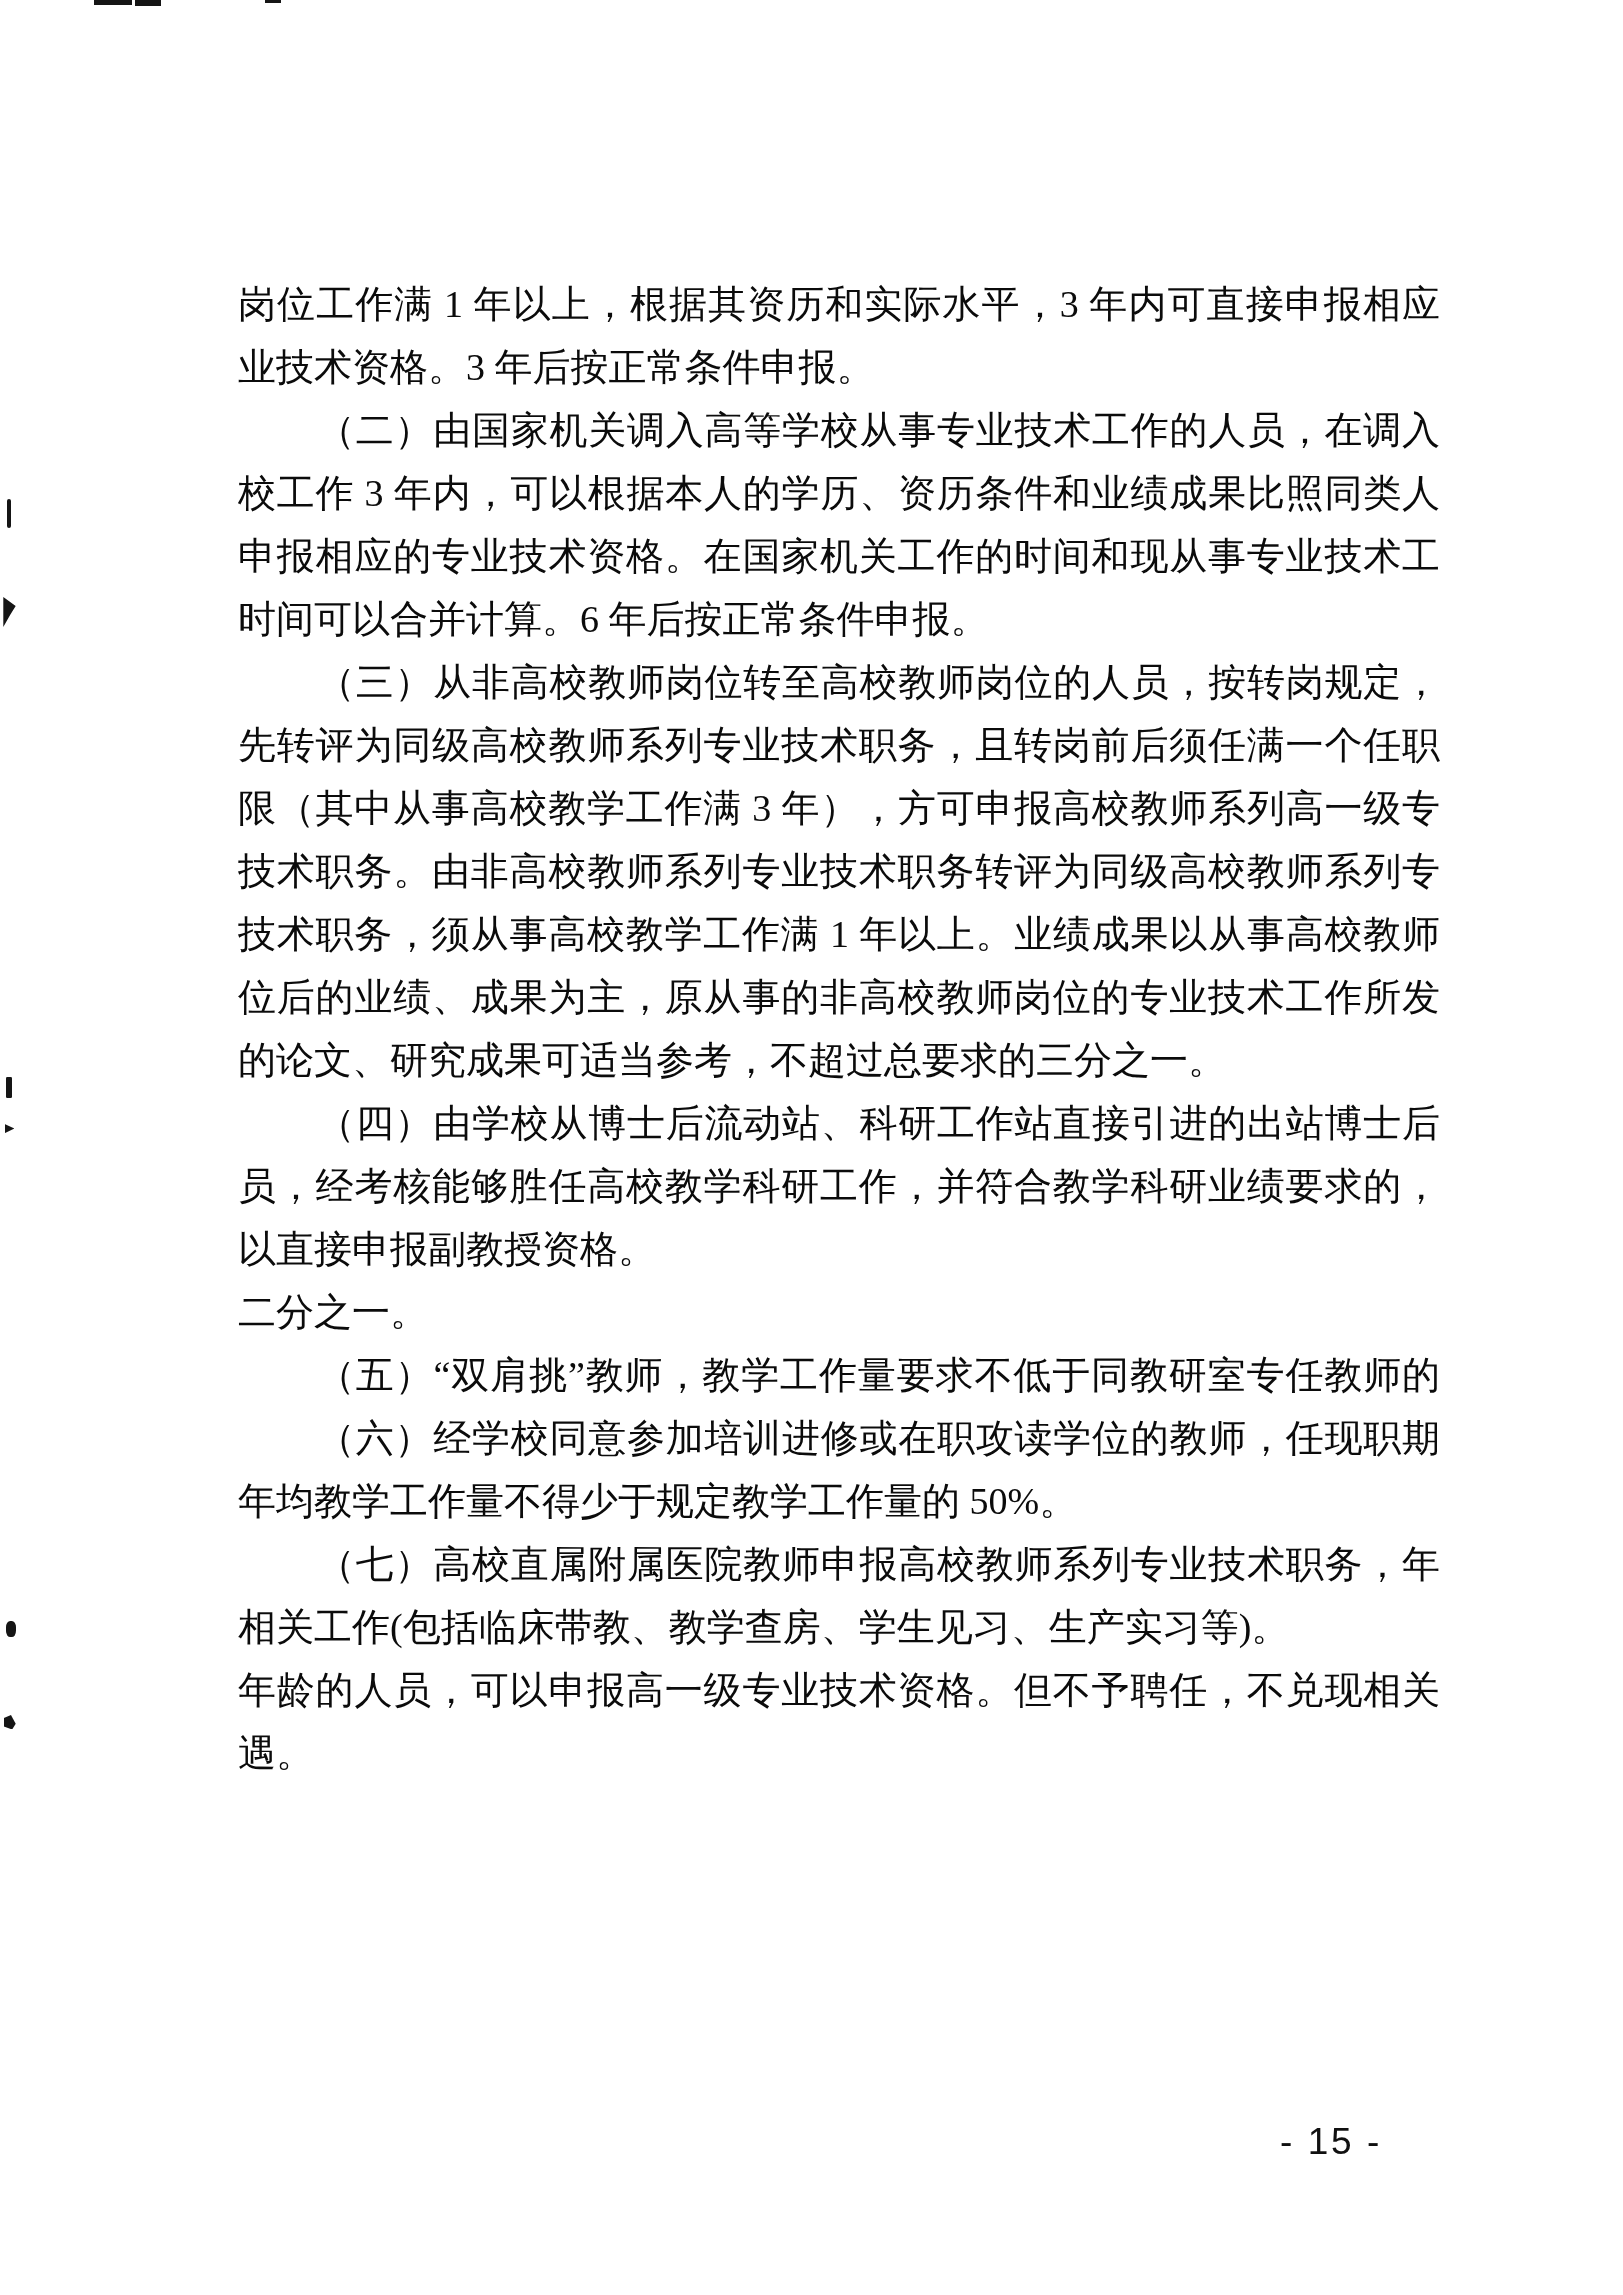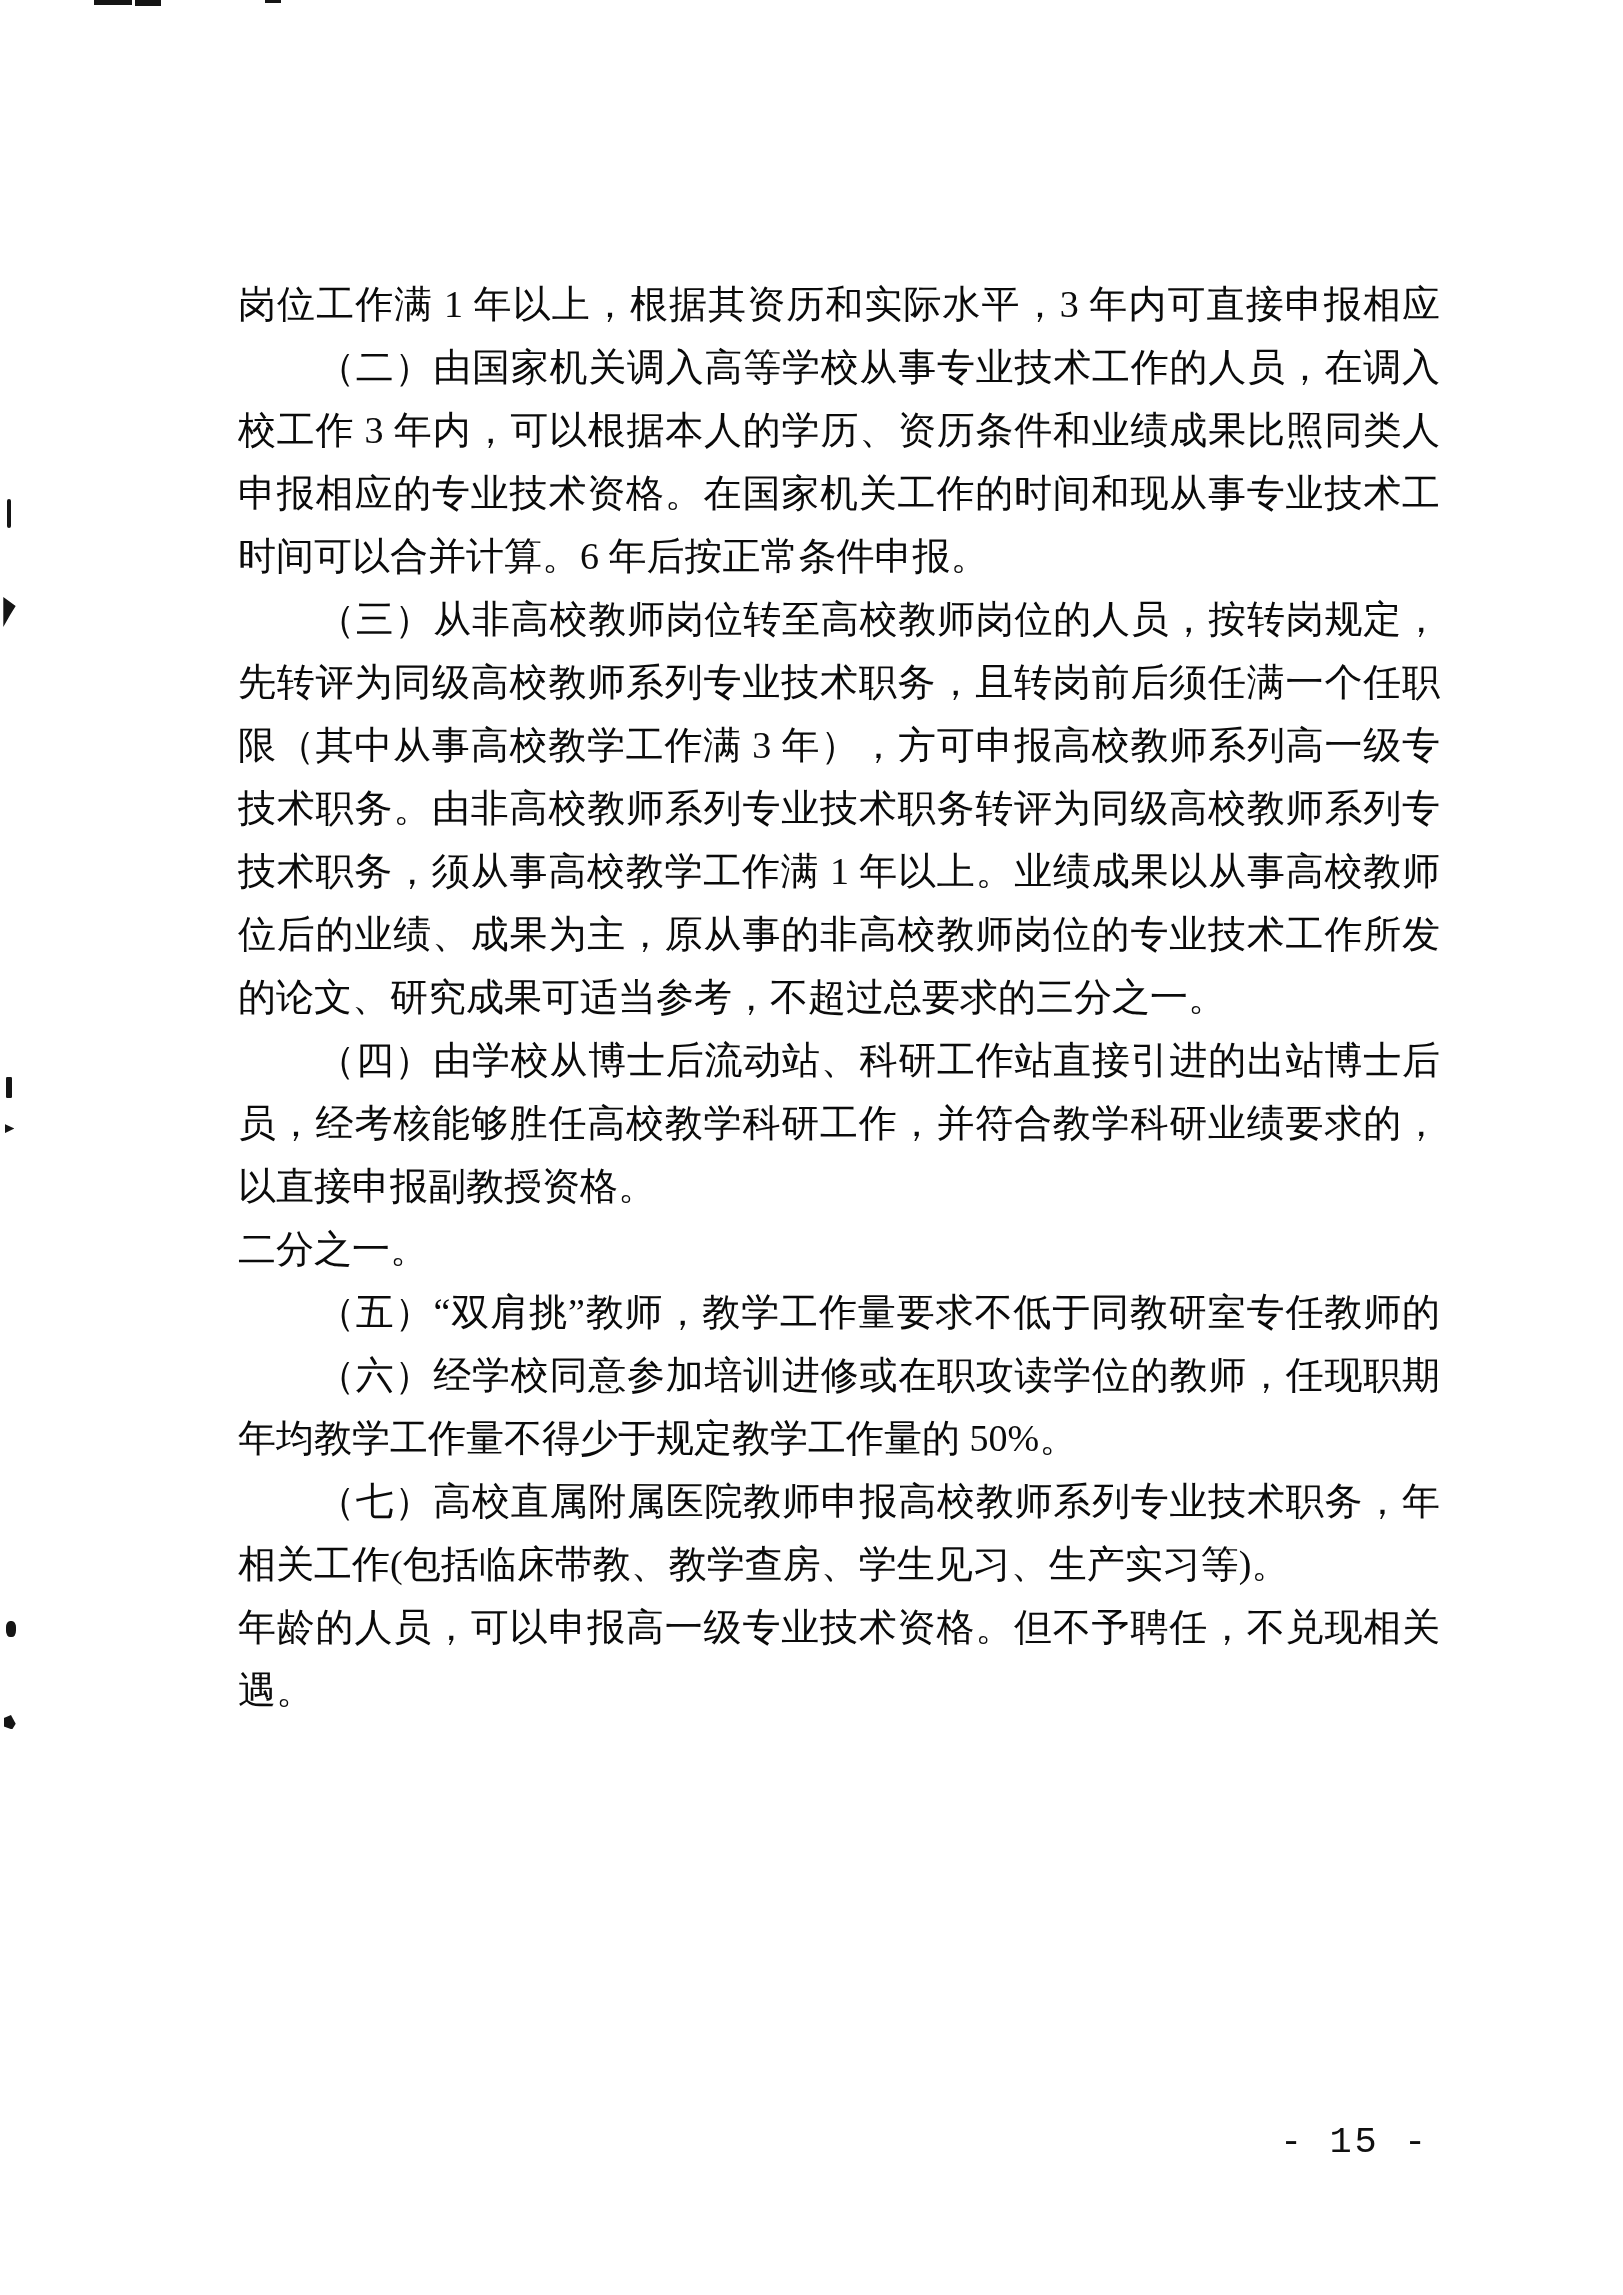--- a/index.html
+++ b/index.html
@@ -31,21 +31,21 @@
     text-align: justify;
     text-align-last: justify;
     white-space: normal;
   }
   .line.short { text-align-last: left; }
   .line.indent { text-indent: 79px; }
   .pagenum {
     position: absolute;
     left: 1280px;
     top: 2121px;
-    font-family: Liberation Mono, monospace;
+    font-family: Liberation Sans, sans-serif;
     font-size: 37px;
     letter-spacing: 2.6px;
     color: #101010;
   }
   
   .artifact { position: absolute; background: #151515; }
   .a-top1 { left: 94px; top: 0; width: 38px; height: 4.6px; }
   .a-top2 { left: 135px; top: 0; width: 26px; height: 5.9px; }
   .a-top3 { left: 265px; top: 0; width: 15.7px; height: 3.3px; }
   .a-l1 { left: 6.5px; top: 499px; width: 4.6px; height: 29px; border-radius: 2px; }
@@ -70,20 +70,21 @@
   <div class="artifact a-l2"></div>
   <div class="artifact a-l3"></div>
   <div class="artifact a-l4"></div>
   <div class="artifact a-l5"></div>
   <div class="artifact a-l6"></div>
 
   <div class="textblock">
 
     <div class="paragraph">
       <div class="line">岗位工作满 1 年以上，根据其资历和实际水平，3 年内可直接申报相应专</div>
+      <div class="line short">业技术资格。3 年后按正常条件申报。</div>
     </div>
 
     <div class="paragraph">
       <div class="line indent">（二）由国家机关调入高等学校从事专业技术工作的人员，在调入高</div>
       <div class="line">校工作 3 年内，可以根据本人的学历、资历条件和业绩成果比照同类人员</div>
       <div class="line">申报相应的专业技术资格。在国家机关工作的时间和现从事专业技术工作</div>
       <div class="line short">时间可以合并计算。6 年后按正常条件申报。</div>
     </div>
 
     <div class="paragraph">

